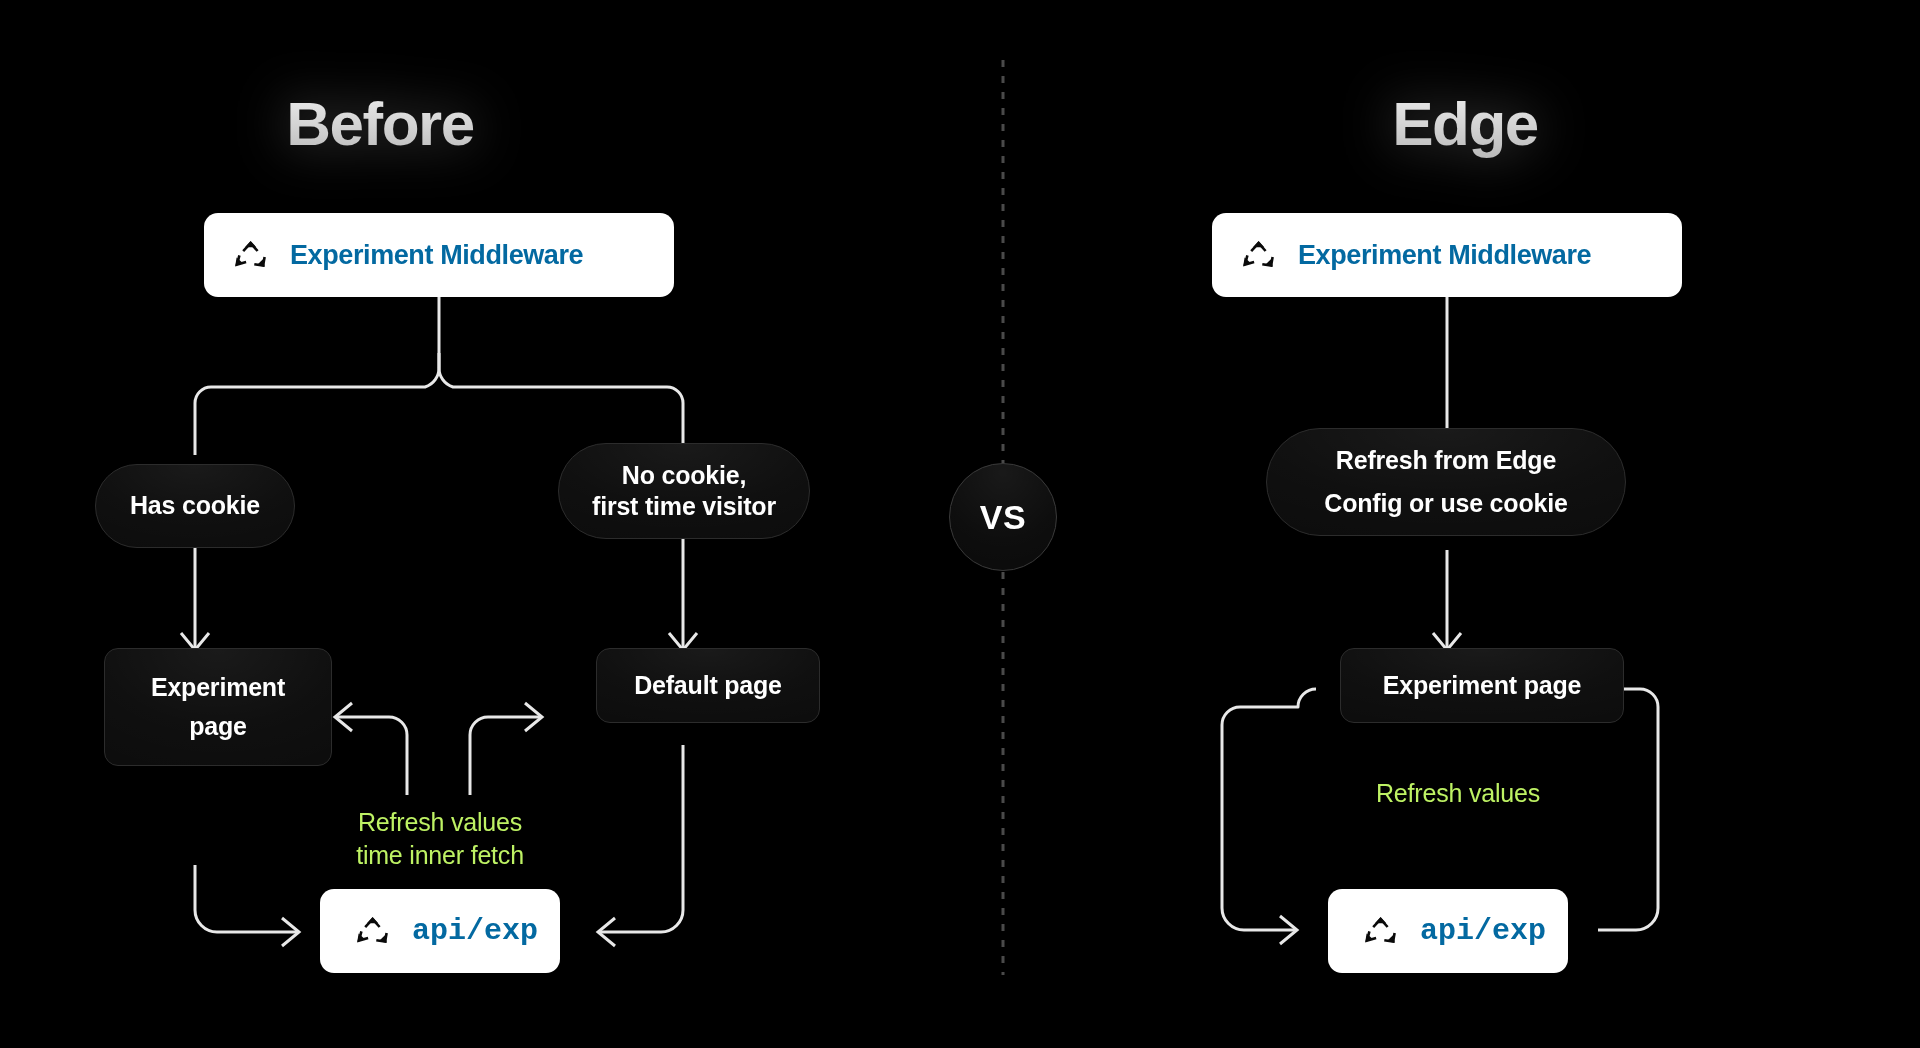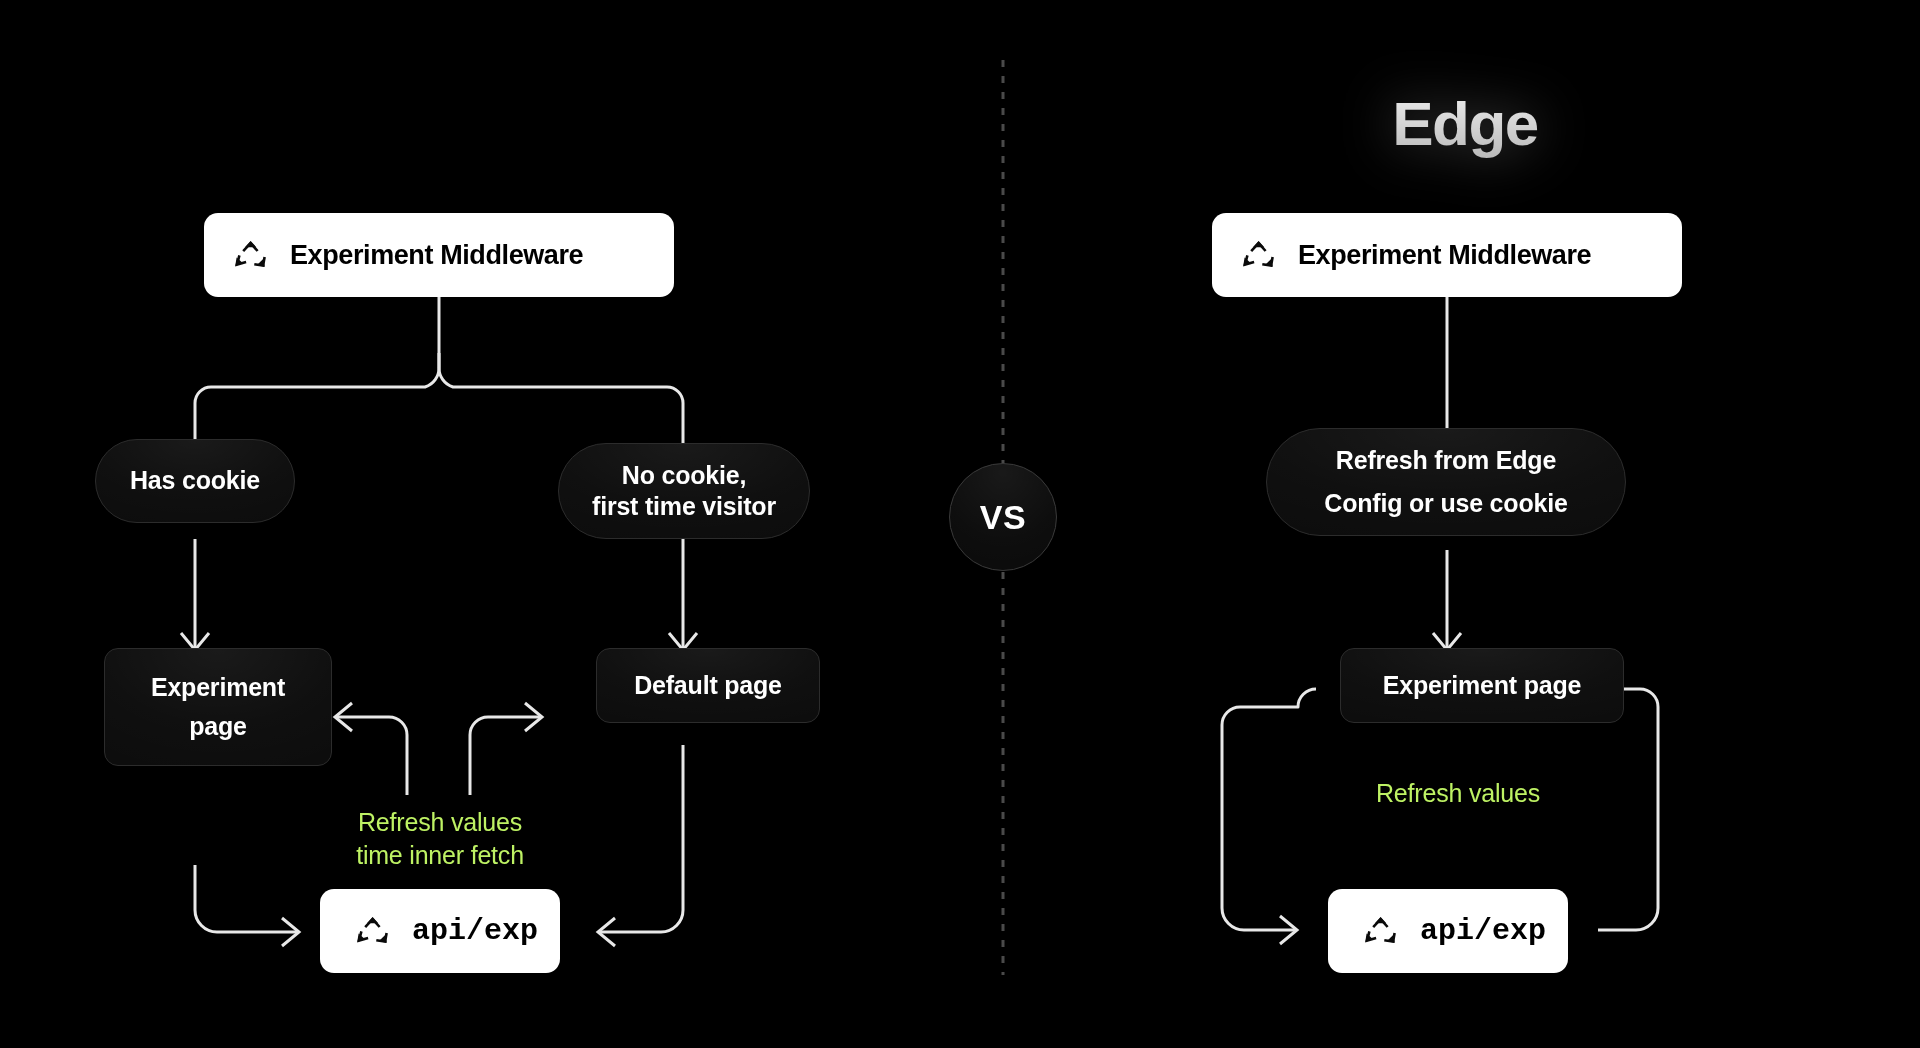--- a/index.html
+++ b/index.html
@@ -76,21 +76,21 @@
   
   .card-white {
     position: absolute;
     background: #ffffff;
     border-radius: 14px;
     display: flex;
     align-items: center;
     box-sizing: border-box;
   }
   .card-white .label {
-    color: #000000;
+    color: #0369a1;
     font-size: 27px;
     font-weight: 700;
     letter-spacing: -0.4px;
     white-space: nowrap;
   }
   .card-white .label.mono {
     font-family: "Liberation Mono", "DejaVu Sans Mono", monospace;
     font-weight: 700;
     font-size: 30px;
     letter-spacing: 0px;
@@ -229,39 +229,40 @@
 
     <path class="wire" d="M 1598 930
              L 1636 930
              A 22 22 0 0 0 1658 908
              L 1658 707
              A 18 18 0 0 0 1640 689
              L 1600 689"></path>
     <path class="head" d="M 1615 675 L 1598 689 L 1615 703"></path>
   </svg>
 
+  <div class="section-title" id="title-before">Before</div>
   <div class="section-title" id="title-after">Edge</div>
 
   <div class="card-white" style="left:204px; top:213px; width:470px; height:84px; padding-left:30px; gap:22px;">
     <svg class="logo-mark" width="34" height="30" viewBox="0 0 34 30" xmlns="http://www.w3.org/2000/svg">
       <g fill="none" stroke="#0a0a0a" stroke-width="2.6" stroke-linecap="butt" stroke-linejoin="miter">
         <path d="M 9.2 11.2 L 16.6 3.2 L 23.6 11.0"></path>
         <path d="M 5.4 15.4 L 3.0 24.6 L 12.1 22.1"></path>
         <path d="M 30.6 17.0 L 29.1 25.6 L 20.3 24.2"></path>
       </g>
       <g fill="#0a0a0a">
         <path d="M 16.6 1.0 L 22.3 7.2 L 11.0 7.2 Z"></path>
         <path d="M 1.2 25.9 L 2.6 17.6 L 9.0 23.3 Z"></path>
         <path d="M 30.9 26.8 L 22.7 25.2 L 29.2 19.1 Z"></path>
       </g>
     </svg>
     <span class="label">Experiment Middleware</span>
   </div>
 
-  <div class="node-dark pill" style="left:95px; top:439px; width:200px; height:84px;">
+  <div class="node-dark pill" style="left:95px; top:464px; width:200px; height:84px;">
     <span class="label">Has cookie</span>
   </div>
 
   <div class="node-dark pill" style="left:558px; top:443px; width:252px; height:96px; flex-direction:column;">
     <span class="label">No cookie,</span>
     <span class="label">first time visitor</span>
   </div>
 
   <div class="node-dark rrect" style="left:80px; top:648px; width:228px; height:118px; flex-direction:column; gap:8px;">
     <span class="label">Experiment</span>

